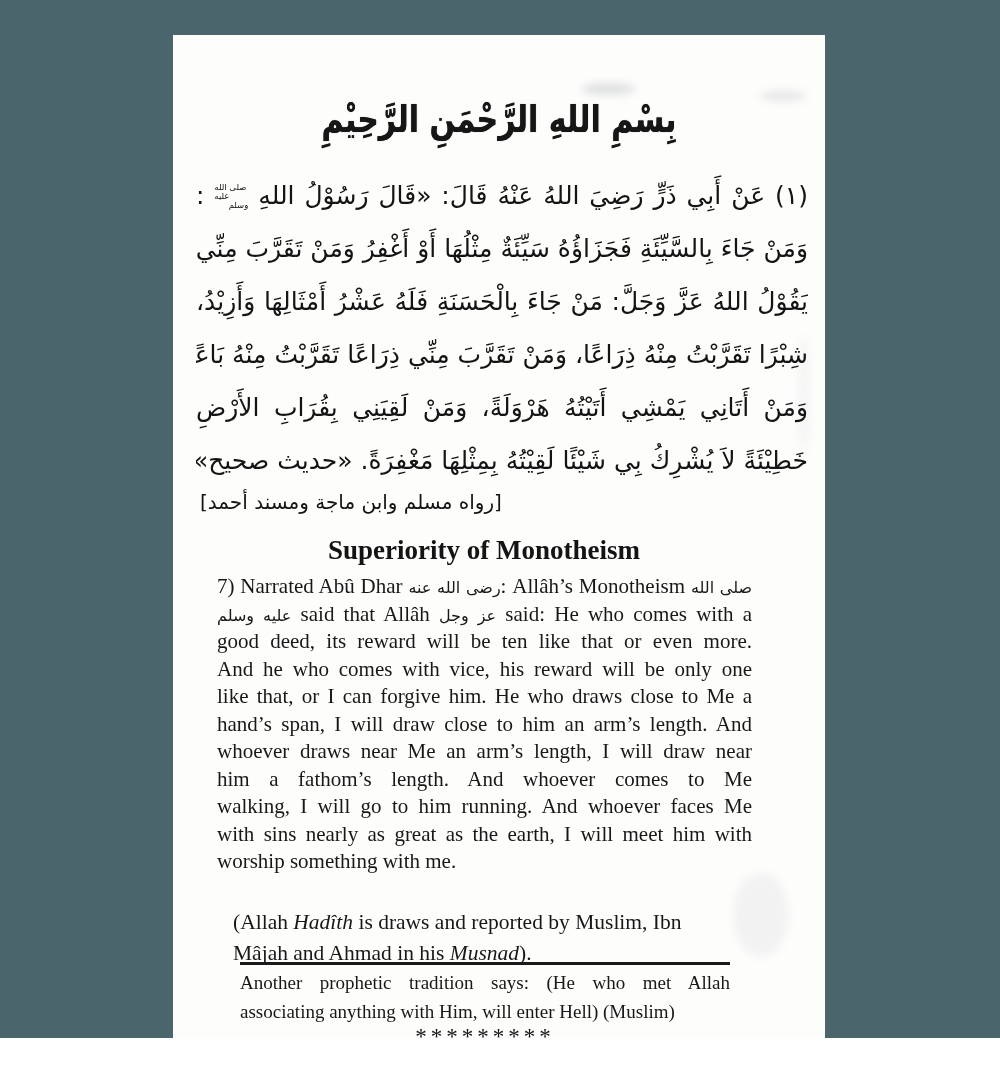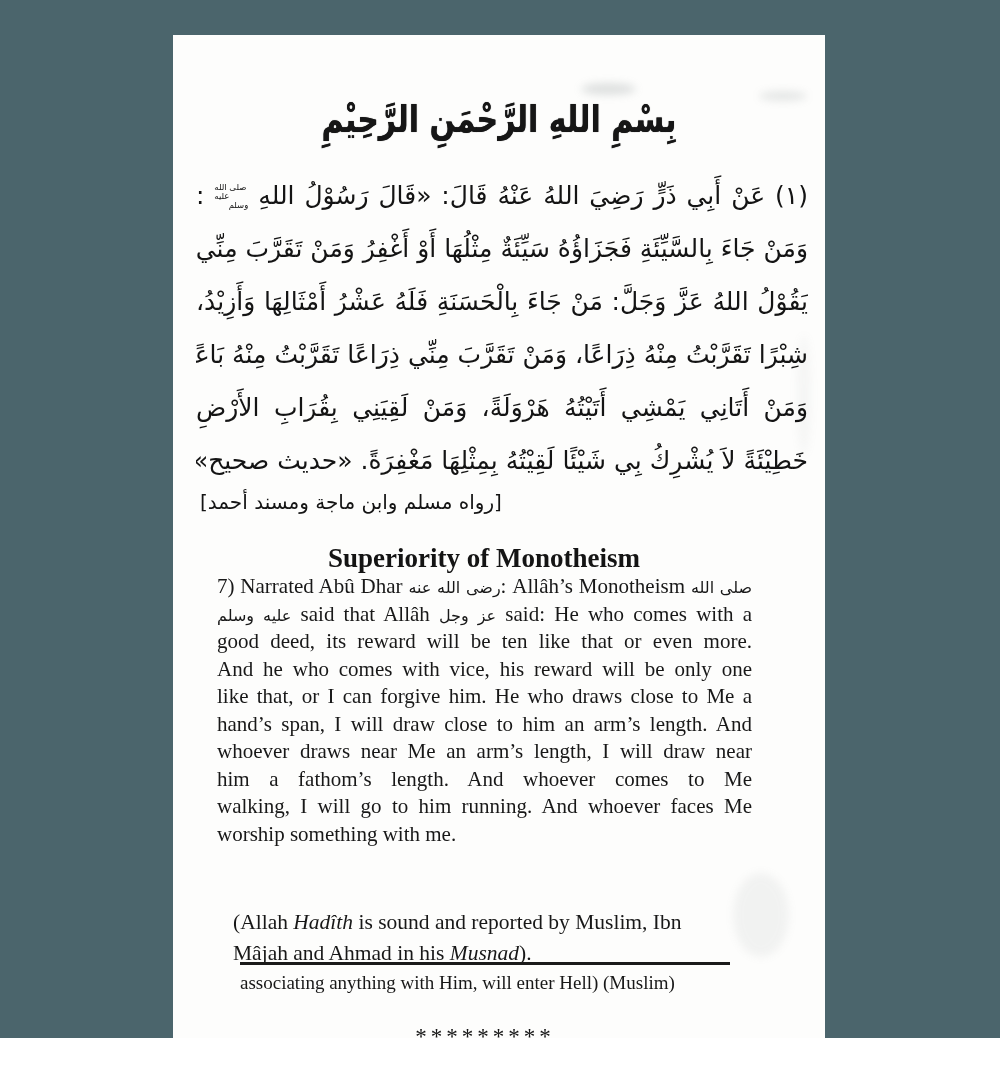--- a/index.html
+++ b/index.html
@@ -44,21 +44,21 @@
     vertical-align:-4px;
   }
   .attribution{
     position:absolute;top:455px;left:27px;
     font-family:"DejaVu Sans", sans-serif;
     font-size:20px;color:#141414;
   }
   .attribution .rtl{direction:rtl;unicode-bidi:isolate;}
   .heading{
     position:absolute;top:496px;left:40px;right:70px;
-    margin:12px;text-align:center;
+    margin:4px;text-align:center;
     font-family:"Liberation Serif", serif;
     font-size:27px;font-weight:700;color:#141414;
   }
   .en-block{
     position:absolute;top:538px;left:44px;width:535px;
     font-size:21px;color:#181818;
   }
   .en-line{
     height:27.5px;line-height:27.5px;
     text-align:justify;text-align-last:justify;
@@ -123,30 +123,32 @@
     <div class="en-block">
       <div class="en-line"><span>7) Narrated Abû Dhar </span><span class="ar-inline">رضى الله عنه</span><span>: Allâh’s Monotheism </span><span class="ar-inline">صلى الله</span></div>
       <div class="en-line"><span class="ar-inline">عليه وسلم</span><span> said that Allâh </span><span class="ar-inline">عز وجل</span><span> said: He who comes with a</span></div>
       <div class="en-line">good deed, its reward will be ten like that or even more.</div>
       <div class="en-line">And he who comes with vice, his reward will be only one</div>
       <div class="en-line">like that, or I can forgive him. He who draws close to Me a</div>
       <div class="en-line">hand’s span, I will draw close to him an arm’s length. And</div>
       <div class="en-line">whoever draws near Me an arm’s length, I will draw near</div>
       <div class="en-line">him a fathom’s length. And whoever comes to Me</div>
       <div class="en-line">walking, I will go to him running. And whoever faces Me</div>
+      <div class="en-line">with sins nearly as great as the earth, I will meet him with</div>
       <div class="en-line last">worship something with me.</div>
     </div>
 
     <div class="note">
-      <div><span>(Allah </span><i>Hadîth</i><span> is sound and reported by Muslim, Ibn</span></div>
+      <div><span>(Allah </span><i>Hadîth</i><span> is draws and reported by Muslim, Ibn</span></div>
       <div><span>Mâjah and Ahmad in his </span><i>Musnad</i><span>).</span></div>
     </div>
 
     <div class="rule"></div>
 
     <div class="footnote">
+      <div class="fn-line1">Another prophetic tradition says: (He who met Allah</div>
       <div>associating anything with Him, will enter Hell) (Muslim)</div>
     </div>
 
     <div class="asterisks">*********</div>
 
   </div>
 </div>
 
 </body></html>

